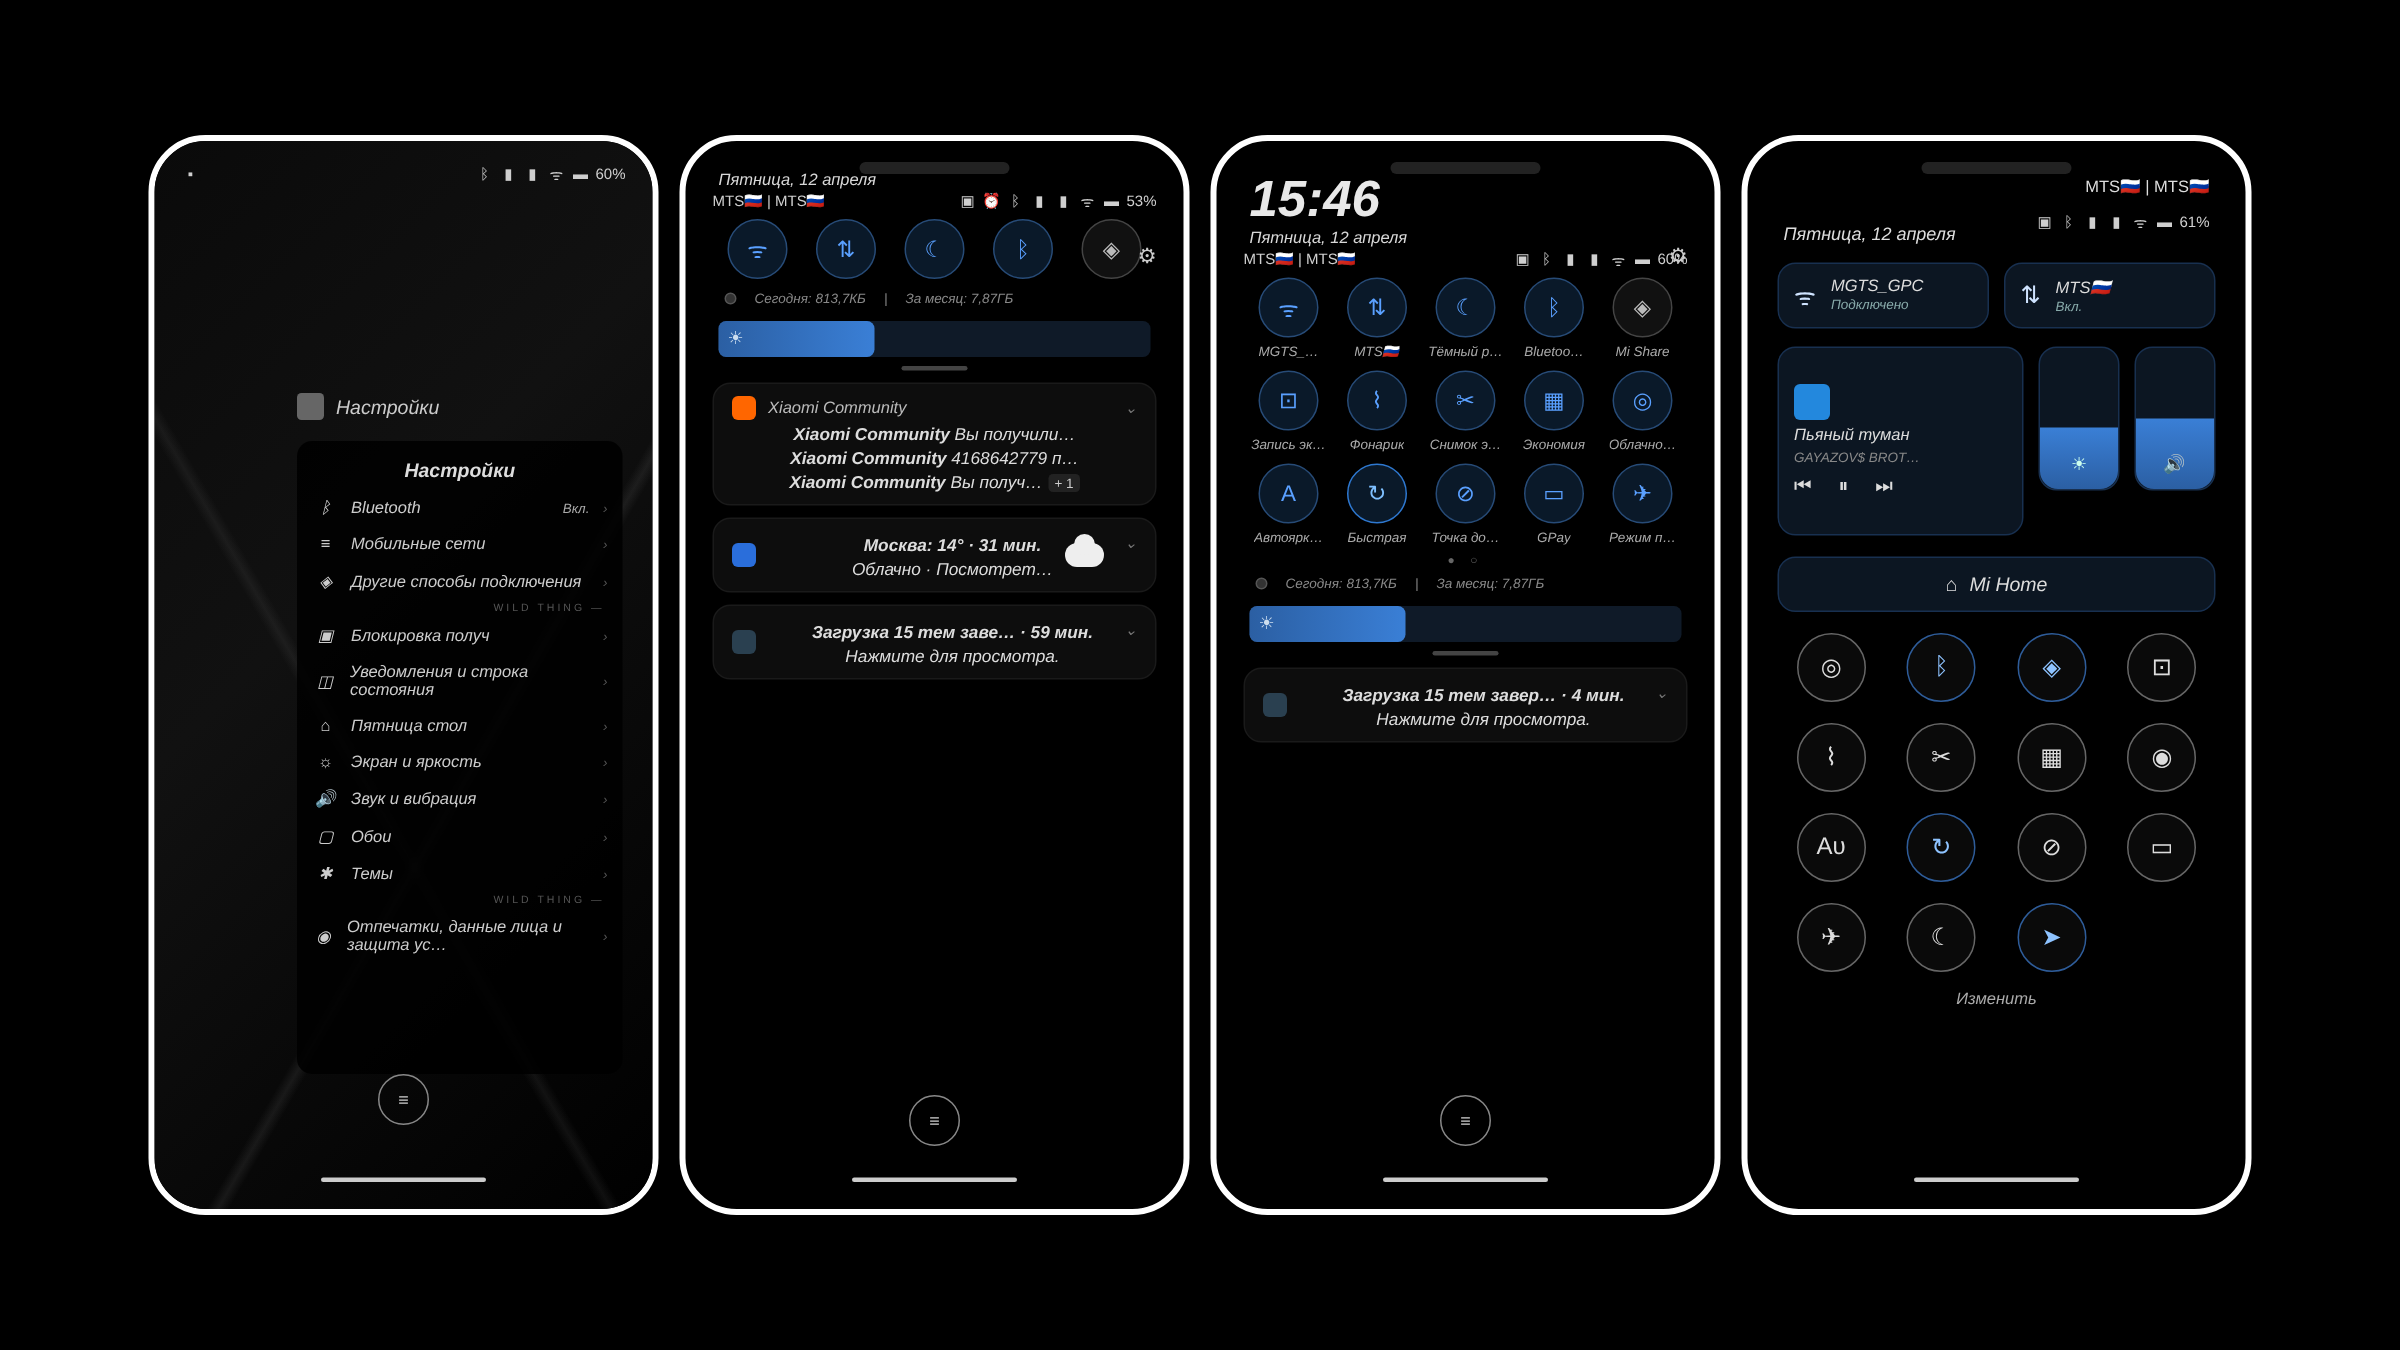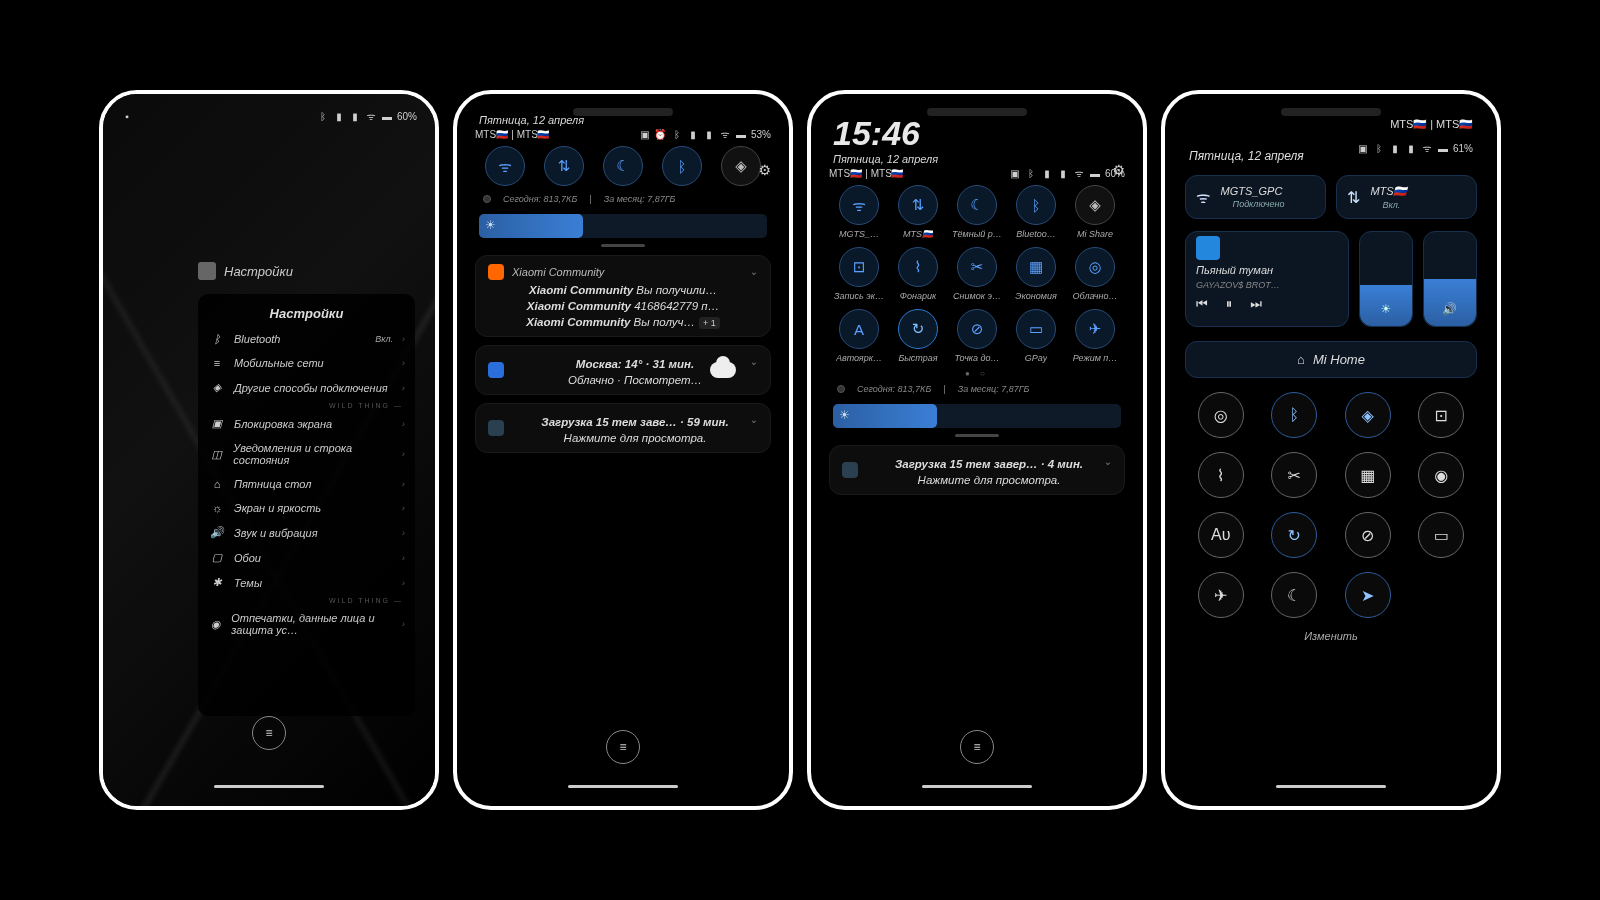--- a/index.html
+++ b/index.html
@@ -51,22 +51,22 @@
   .wcloud{position:absolute;right:34px;top:50%;transform:translateY(-50%);width:26px;height:16px;background:#eee;border-radius:10px;}
   .wcloud::before{content:"";position:absolute;left:6px;top:-6px;width:14px;height:14px;border-radius:50%;background:#eee;}
   
   .p4-top{padding:14px 16px 6px;}
   .p4-top .crr{font-size:11px;color:#ddd;text-align:right;}
   .p4-top .dat{font-size:12px;font-style:italic;color:#ddd;margin-top:16px;}
   .tile-row{display:flex;gap:10px;padding:6px 12px;}
   .tile{flex:1;background:#0c1622;border:1px solid #183050;border-radius:12px;padding:8px 10px;display:flex;align-items:center;gap:10px;min-height:44px;}
   .tile .ti{font-size:16px;color:#cfe3ff;}
   .tile .tx{font-size:11px;color:#ddd;font-style:italic;}
-  .tile .tx .sm{font-size:9px;color:#8aa;margin-left:12px;}
-  .media{background:#0c1622;border:1px solid #183050;border-radius:12px;padding:4px 10px;display:flex;flex-direction:column;gap:4px;flex:1.6;}
+  .tile .tx .sm{font-size:9px;color:#8aa;}
+  .media{background:#0c1622;border:1px solid #183050;border-radius:12px;padding:24px 10px;display:flex;flex-direction:column;gap:4px;flex:1.6;}
   .media .cov{width:24px;height:24px;background:#2388dd;border-radius:4px;}
   .media .song{font-size:11px;color:#ddd;font-style:italic;}
   .media .art{font-size:9px;color:#888;font-style:italic;}
   .media .ctl{display:flex;gap:18px;font-size:13px;color:#ddd;margin-top:2px;}
   .slider{width:54px;height:96px;background:#0c1622;border:1px solid #183050;border-radius:12px;position:relative;}
   .slider .fill{position:absolute;left:0;right:0;bottom:0;height:44%;background:linear-gradient(180deg,#3a7fd6,#2b5fa3);border-radius:0 0 12px 12px;}
   .slider .sic{position:absolute;bottom:10px;left:50%;transform:translateX(-50%);font-size:12px;color:#cfe;}
   .mihome{margin:8px 12px;background:#0c1622;border:1px solid #183050;border-radius:12px;padding:10px;text-align:center;font-size:13px;color:#ddd;font-style:italic;display:flex;align-items:center;justify-content:center;gap:8px;}
   .grid4{display:grid;grid-template-columns:repeat(4,1fr);gap:14px;padding:6px 18px;}
   .gbtn{width:46px;height:46px;border-radius:50%;border:1.5px solid #666;display:flex;align-items:center;justify-content:center;color:#ddd;font-size:16px;margin:0 auto;background:#0a0a0a;}
@@ -109,21 +109,21 @@
           <span class="chev">›</span>
         </div>
         <div class="row">
           <span class="ri">◈</span>
           <span>Другие способы подключения</span>
           <span class="chev">›</span>
         </div>
         <div class="div-label">WILD THING —</div>
         <div class="row">
           <span class="ri">▣</span>
-          <span>Блокировка экрана</span>
+          <span>Блокировка получ</span>
           <span class="chev">›</span>
         </div>
         <div class="row">
           <span class="ri">◫</span>
           <span>Уведомления и строка состояния</span>
           <span class="chev">›</span>
         </div>
         <div class="row">
           <span class="ri">⌂</span>
           <span>Пятница стол</span>

